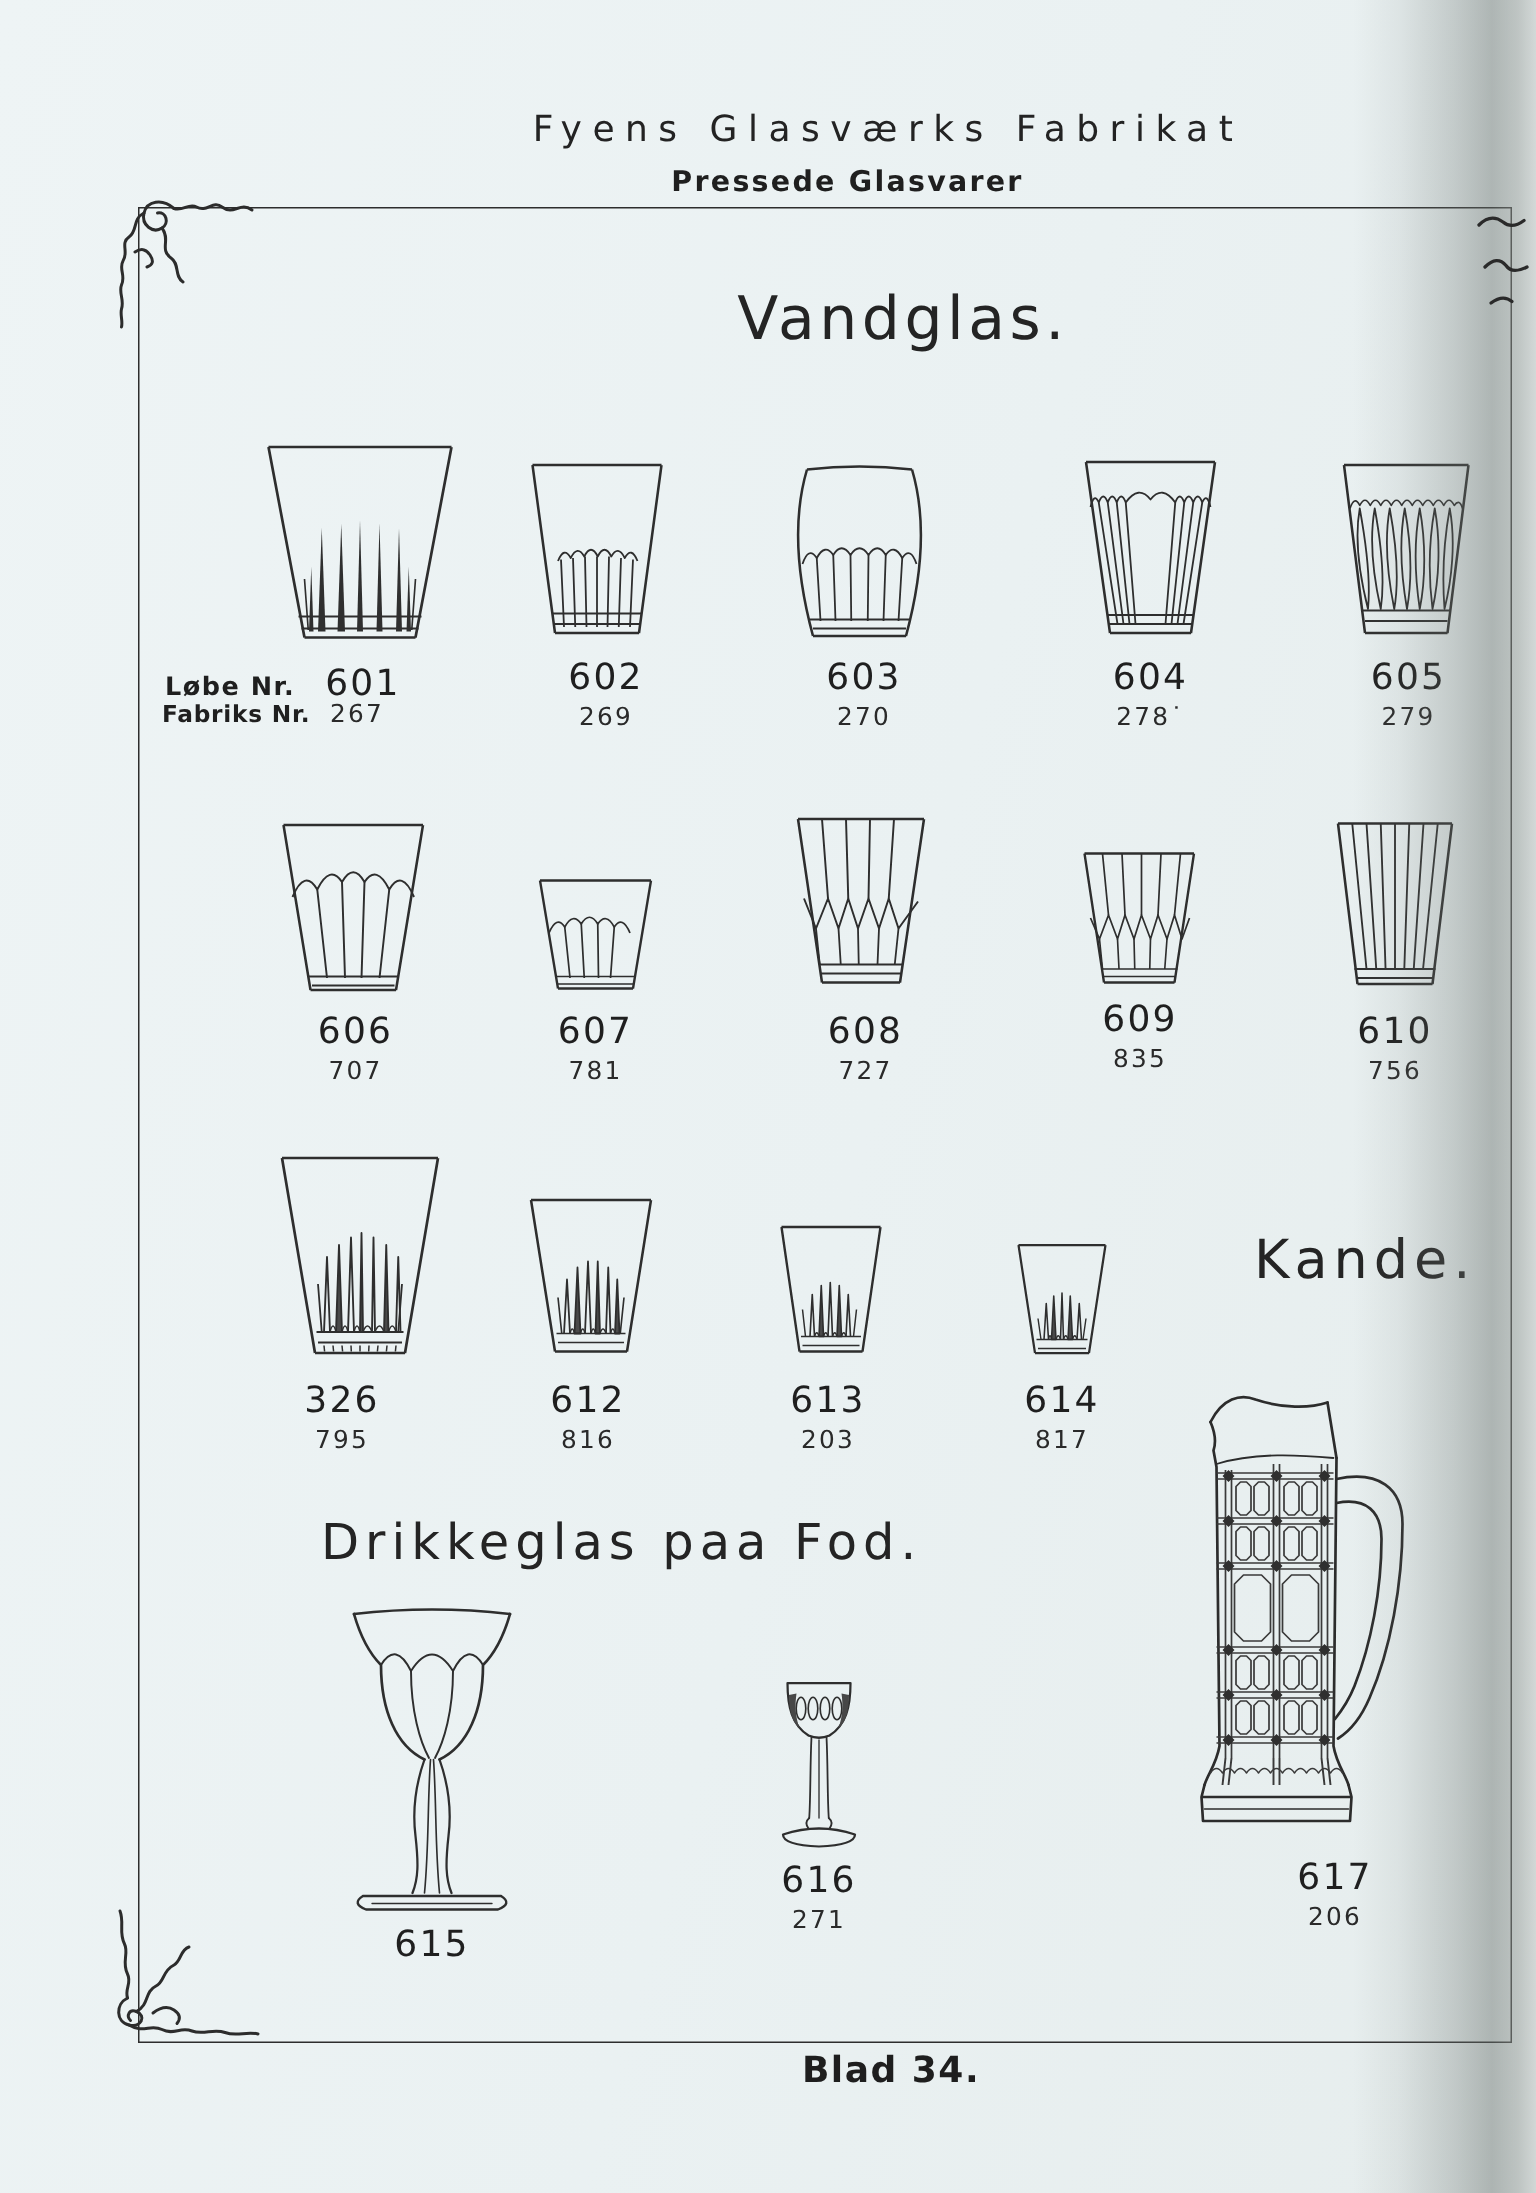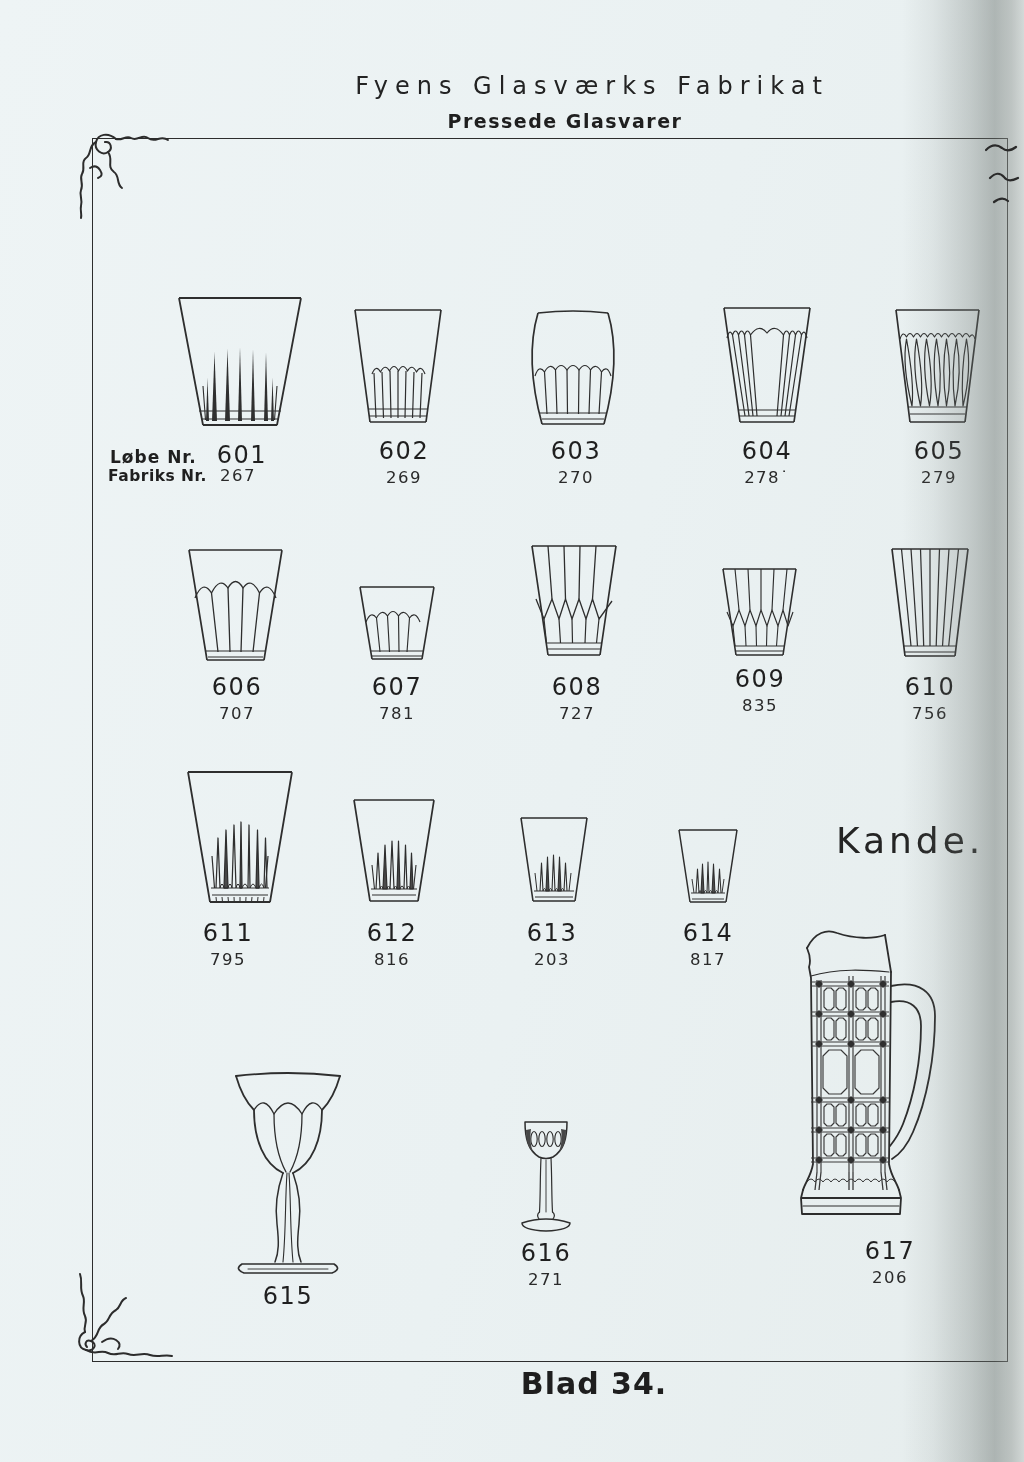--- a/index.html
+++ b/index.html
@@ -21,21 +21,21 @@
     font-size:24px;font-weight:500;letter-spacing:7px;color:#232323;
   }
   .header-subtitle{
     font-size:19px;font-weight:700;letter-spacing:1.5px;color:#1f1f1f;
   }
   .section-title{
     font-size:40px;font-weight:500;letter-spacing:3px;color:#242424;
   }
   .kande-title{font-size:36px;font-weight:500;letter-spacing:4px;color:#242424;}
   .drikke-title{font-size:33px;font-weight:500;letter-spacing:4px;color:#242424;}
-  .footer-label{font-size:30px;font-weight:700;letter-spacing:1px;color:#1e1e1e;}
+  .footer-label{font-size:24px;font-weight:700;letter-spacing:1px;color:#1e1e1e;}
   .frame{
     position:absolute;left:92px;top:138px;width:914px;height:1222px;
     border:1.7px solid #2d2d2d;
   }
   .lbl{position:absolute;transform:translateX(-50%);text-align:center;line-height:1.15;}
   .n1{font-size:24px;font-weight:400;letter-spacing:1.5px;color:#1f1f1f;}
   .n2{font-size:16.5px;font-weight:400;letter-spacing:1.5px;color:#2a2a2a;margin-top:3px;}
   .prefix-row{position:absolute;display:flex;align-items:baseline;white-space:nowrap;}
   .prefix1{font-size:17px;font-weight:700;letter-spacing:1px;color:#1f1f1f;}
   .prefix2{font-size:15.5px;font-weight:700;letter-spacing:0.5px;color:#1f1f1f;}
@@ -80,20 +80,21 @@
     </g>
   </svg>
   <svg class="abs" style="left:982px;top:138px;z-index:7;" width="42" height="76" viewBox="0 0 42 76">
     <g stroke="#2a2a2a" stroke-width="2.2" fill="none" stroke-linecap="round">
       <path d="M4 12 Q12 4 20 10 Q26 15 34 9"></path>
       <path d="M8 40 Q16 32 22 39 Q26 45 36 40"></path>
       <path d="M12 64 Q20 58 26 63"></path>
     </g>
   </svg>
 
+  <div class="abs centered section-title" style="left:602px;top:190px;">Vandglas.</div>
 
   <svg class="abs" style="left:170px;top:294px;" width="140" height="136" viewBox="0 0 140 136">
     <g stroke="#2e2e2e" fill="none" stroke-width="1.8" stroke-linejoin="round">
       <path d="M9 4 L131 4 M9 4 L33 131 M131 4 L107 131 M33 131 L107 131"></path>
       <path stroke-width="1.2" d="M29 117 L111 117 M31 125 L109 125"></path>
       <path stroke-width="1.1" d="M33 92 L35.5 126 M107 92 L104.5 126"></path>
     </g>
     <g fill="#2f2f2f" stroke="none">
       <path d="M42 127 L44.5 58 L47 127 Z"></path>
       <path d="M55 127 L57.5 55 L60 127 Z"></path>
@@ -233,20 +234,21 @@
       <path stroke-width="1.05" d="M21 66 L22.5 42 L24 66 M32 66 L33 35 L34 66 M43 66 L44.5 42 L46 66"></path>
       <path stroke-width="1.05" fill="#4a4a4a" d="M26 66 L27.5 37 L29 66 Z M37 66 L38.5 37 L40 66 Z"></path>
       <path stroke-width="0.95" d="M24 66 Q25 61 26 66 M29 66 Q30.5 61 32 66 M34 66 Q35.5 61 37 66 M40 66 Q41.5 61 43 66"></path>
       <path stroke-width="0.95" d="M17 52 L19 66 M49 52 L47 66"></path>
       <path stroke-width="0.95" d="M16 66 L50 66 M17 72 L49 72"></path>
     </g>
   </svg>
 
   <div class="abs kande-title" style="left:836px;top:820px;">Kande.</div>
 
+  <div class="abs drikke-title" style="left:214px;top:1008px;">Drikkeglas paa Fod.</div>
 
   <svg class="abs" style="left:230px;top:1066px;" width="116" height="212" viewBox="0 0 116 212">
     <g stroke="#2e2e2e" fill="none" stroke-width="1.8" stroke-linejoin="round" stroke-linecap="round">
       <path d="M6 10 Q58 4 110 10"></path>
       <path d="M6 10 C10 24 16 36 24 44 C24 74 34 98 53 107 M110 10 C106 24 100 36 92 44 C92 74 82 98 63 107"></path>
       <path stroke-width="1.3" d="M24 44 Q34 28 44 48 M44 48 Q58 26 72 48 M72 48 Q82 28 92 44"></path>
       <path stroke-width="1.3" d="M44 48 C44 75 50 95 56 106 M72 48 C72 75 66 95 60 106"></path>
       <path stroke-width="1.5" d="M53 107 C47 124 45 142 47 158 C49 176 49 186 45 196 M63 107 C69 124 71 142 69 158 C67 176 67 186 71 196"></path>
       <path stroke-width="1.1" d="M57 107 C55 135 56 165 53 196 M59 107 C61 135 60 165 63 196"></path>
       <path stroke-width="1.6" d="M12 198 L104 198 M12 198 Q4 203 14 207 L102 207 Q112 203 104 198"></path>
@@ -354,21 +356,21 @@
   <div class="lbl" style="left:760px;top:666px;">
     <div class="n1">609</div>
     <div class="n2">835</div>
   </div>
   <div class="lbl" style="left:930px;top:674px;">
     <div class="n1">610</div>
     <div class="n2">756</div>
   </div>
 
   <div class="lbl" style="left:228px;top:920px;">
-    <div class="n1">611</div>
+    <div class="n1">326</div>
     <div class="n2">795</div>
   </div>
   <div class="lbl" style="left:392px;top:920px;">
     <div class="n1">612</div>
     <div class="n2">816</div>
   </div>
   <div class="lbl" style="left:552px;top:920px;">
     <div class="n1">613</div>
     <div class="n2">203</div>
   </div>

